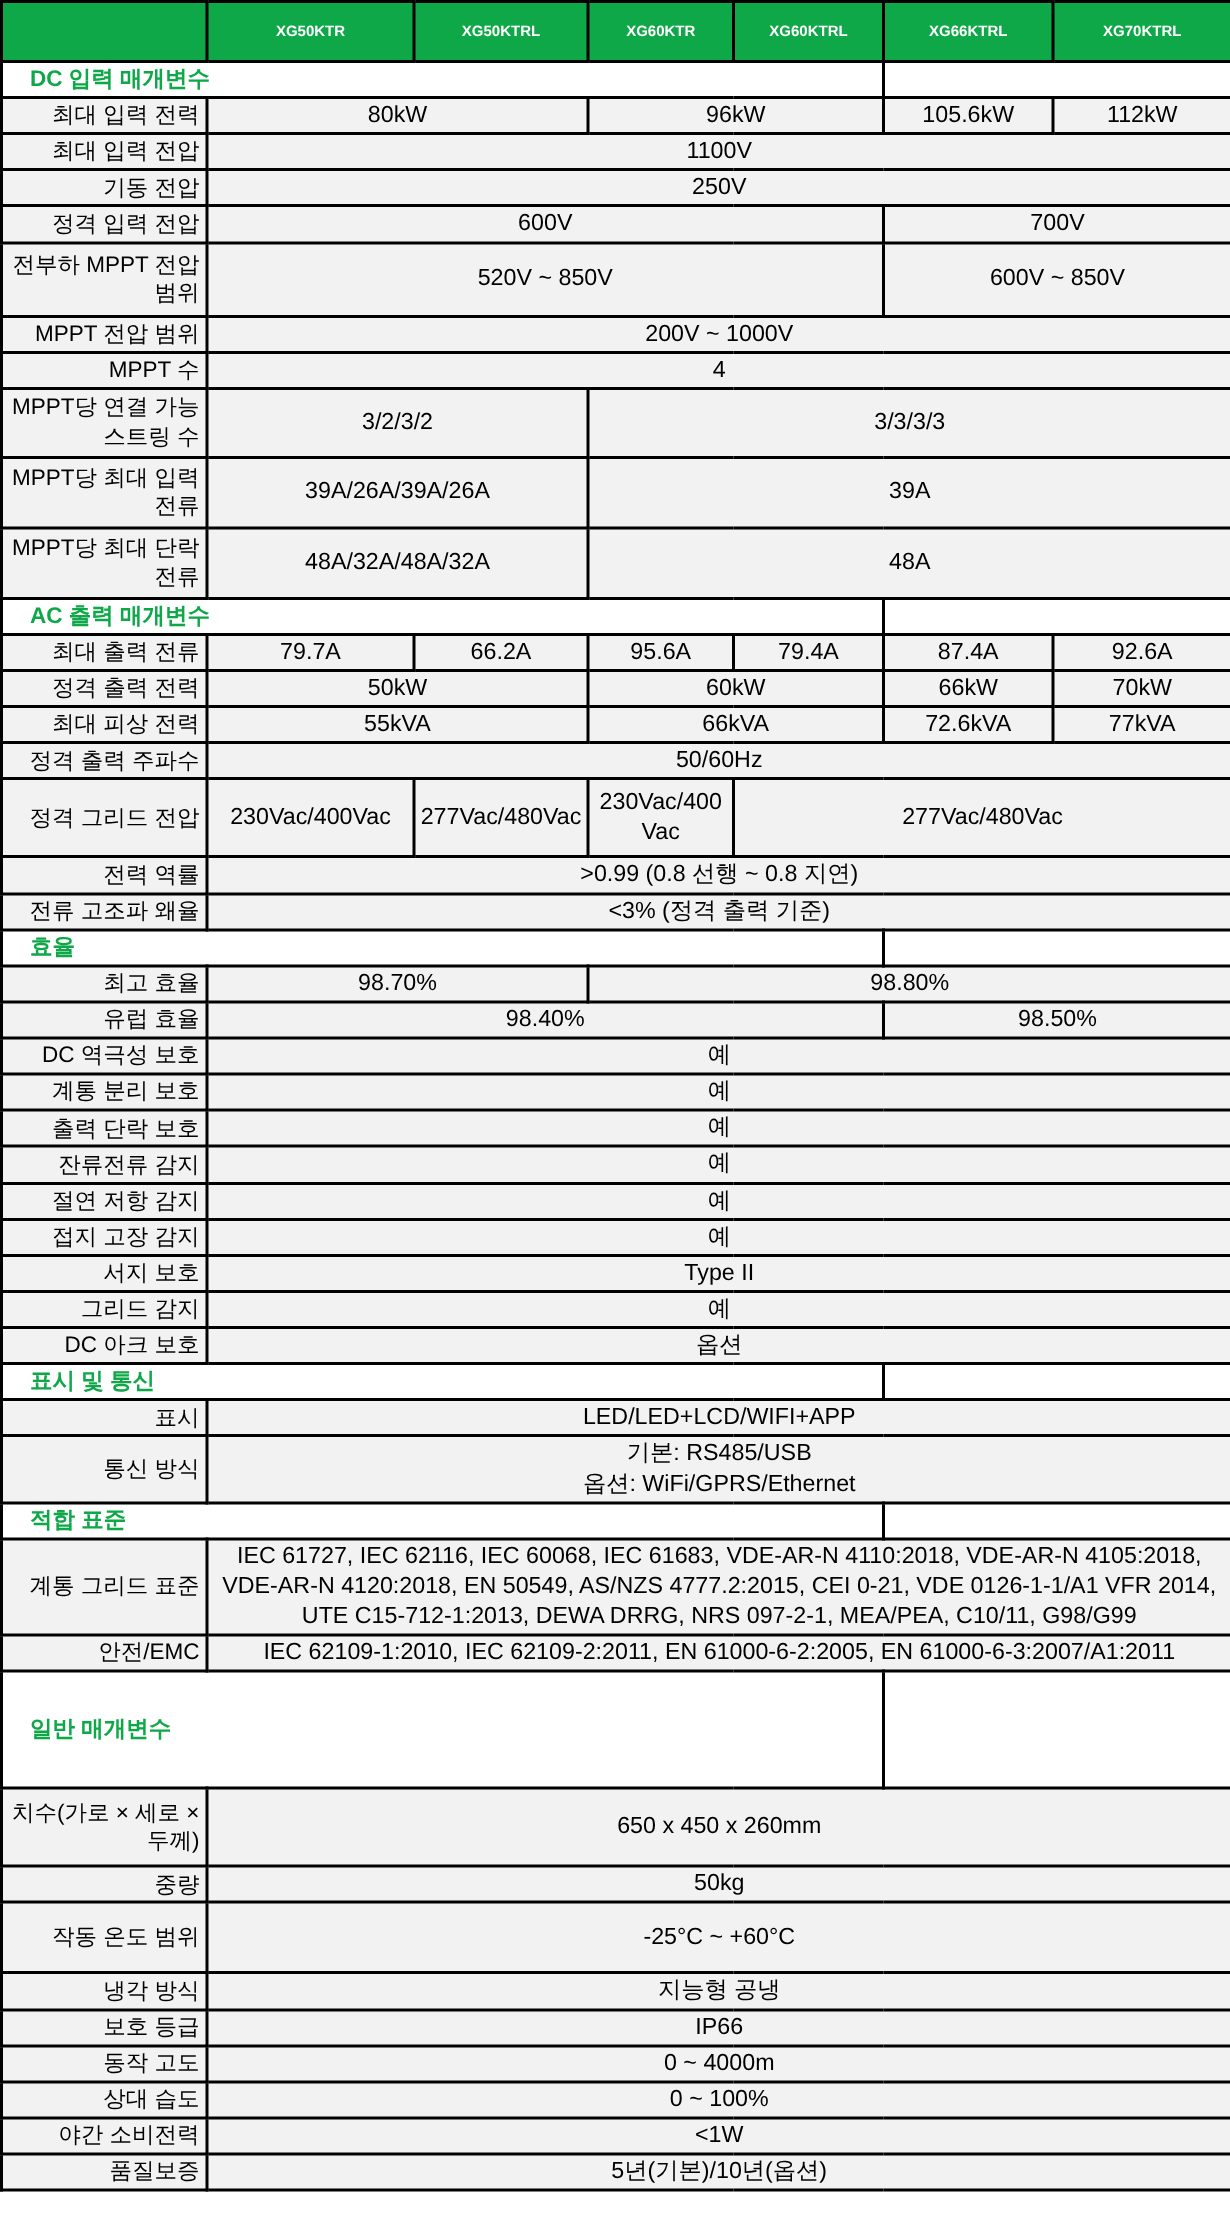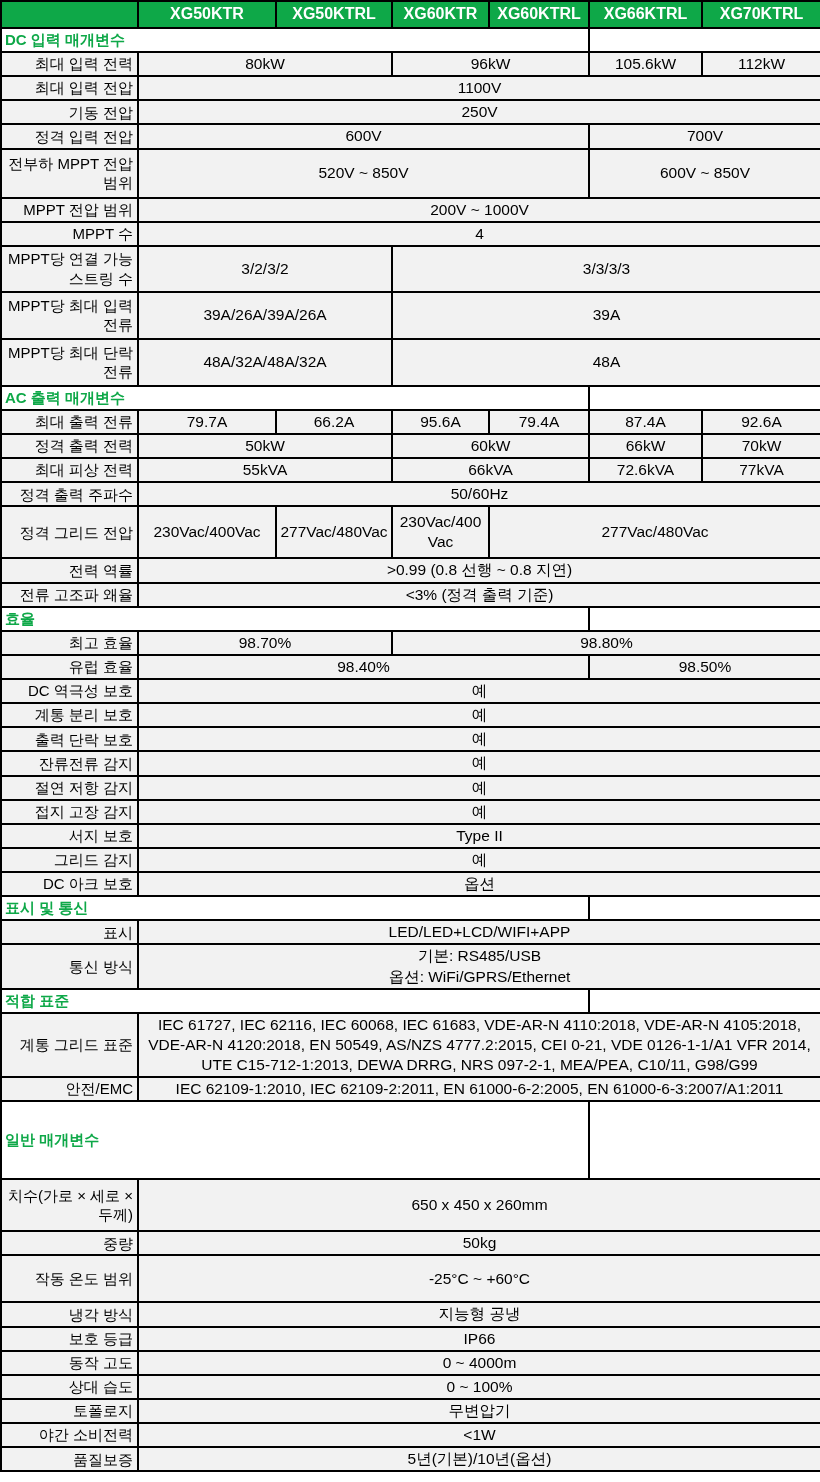--- a/index.html
+++ b/index.html
@@ -24,37 +24,37 @@
     box-sizing:border-box;
     vertical-align:middle;
     line-height:1.3;
     overflow-wrap:break-word;
   }
   
   thead td{
     background:var(--green);
     color:var(--header-text);
     font-weight:bold;
-    font-size:16px;
+    font-size:10px;
     text-align:center;
-    height:27px;
+    height:40px;
     border-bottom-width:3px;
   }
   thead td.corner-cell{background:var(--green);}
   
   tr.section-row td{
     background:#ffffff;
     height:24px;
   }
   tr.section-row td.section-title{
     color:var(--green);
     font-weight:bold;
     font-size:15px;
     text-align:left;
-    padding:0 3px;
+    padding:0 18px;
   }
   
   tr.data-row td{
     background:var(--cell-gray);
     height:23px;
     font-size:15px;
   }
   tr.data-row td.label-cell{
     text-align:right;
     padding:1px 4px;
@@ -300,24 +300,20 @@
       </tr>
       <tr class="data-row">
         <td class="label-cell">동작 고도</td>
         <td class="value-cell" colspan="6">0 ~ 4000m</td>
       </tr>
       <tr class="data-row">
         <td class="label-cell">상대 습도</td>
         <td class="value-cell" colspan="6">0 ~ 100%</td>
       </tr>
       <tr class="data-row">
-        <td class="label-cell">토폴로지</td>
-        <td class="value-cell" colspan="6">무변압기</td>
-      </tr>
-      <tr class="data-row">
         <td class="label-cell">야간 소비전력</td>
         <td class="value-cell" colspan="6">&lt;1W</td>
       </tr>
       <tr class="data-row">
         <td class="label-cell">품질보증</td>
         <td class="value-cell" colspan="6">5년(기본)/10년(옵션)</td>
       </tr>
     </tbody>
 </table>
 

